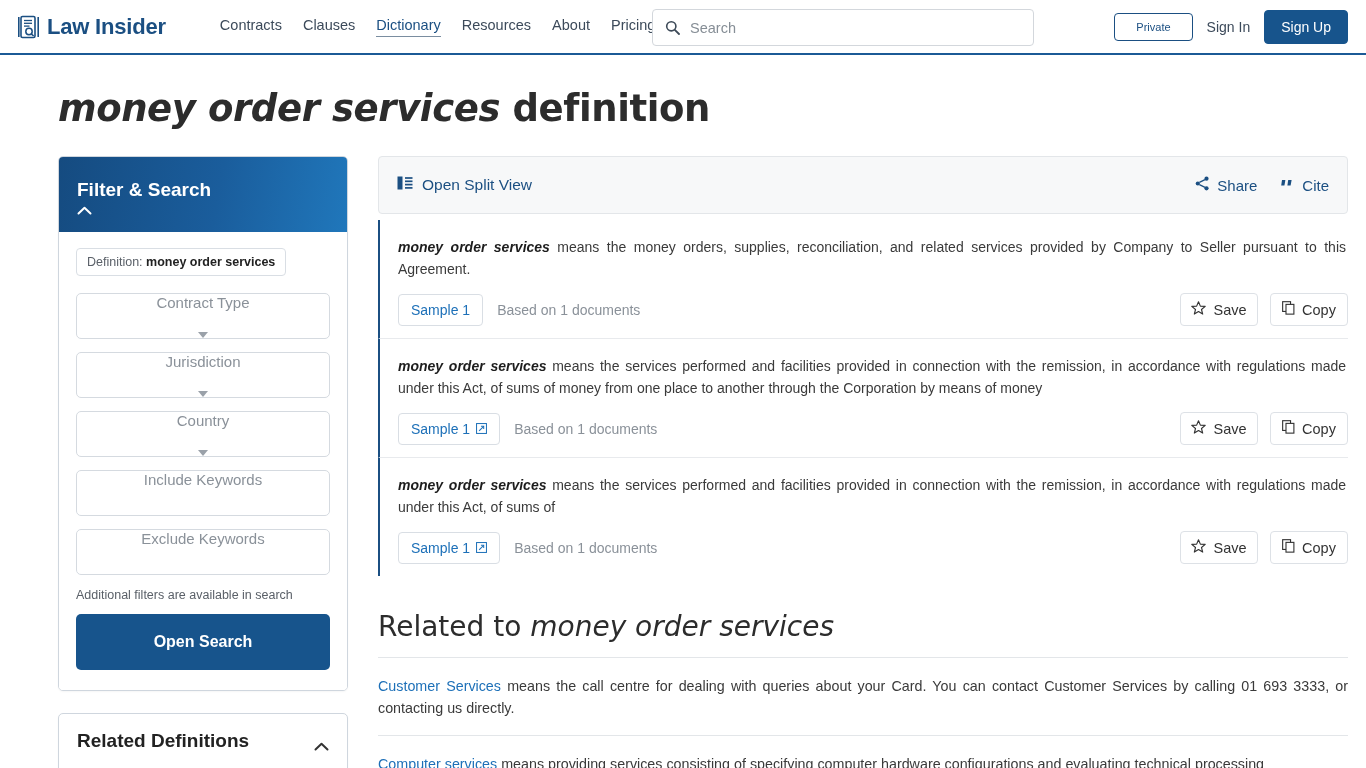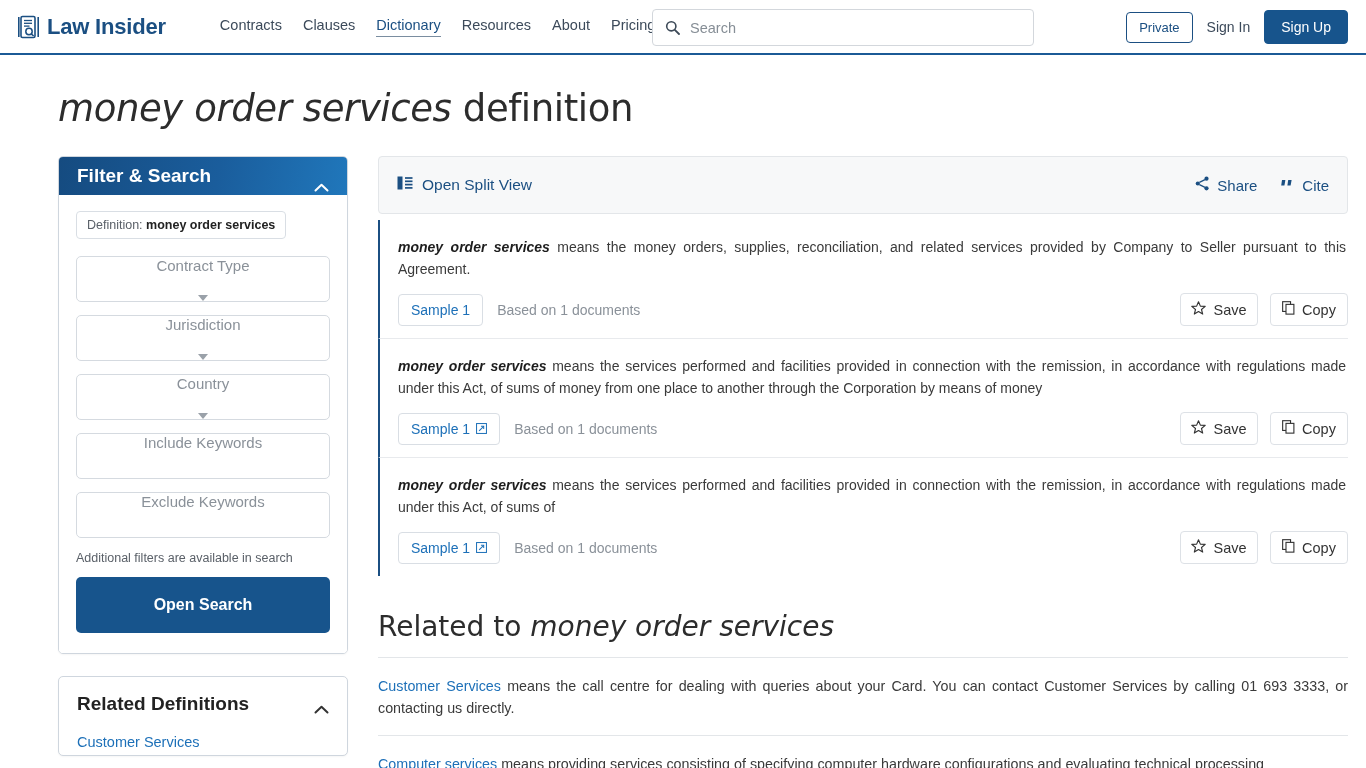--- a/index.html
+++ b/index.html
@@ -44,51 +44,52 @@
   }
   .search-ico { width: 15px; height: 15px; flex: none; }
   .search-ph { font-size: 14.5px; color: #868e96; }
 
   .right-actions {
     position: absolute; right: 18px; top: 10px;
     display: flex; align-items: center; gap: 14px;
   }
   .btn-private {
     border: 1px solid #1b4f82; color: #1b4f82; background: #fff;
-    font-size: 13px; padding: 7px 12px; border-radius: 4px; cursor: pointer;
+    font-size: 11px; padding: 7px 21px; border-radius: 4px; cursor: pointer;
   }
   .btn-signin { font-size: 14px; color: #3c4a5a; cursor: pointer; }
   .btn-signup {
     background: #17548c; color: #fff; border: 1px solid #17548c;
     font-size: 14px; padding: 8px 16px; border-radius: 4px; cursor: pointer;
     font-weight: 500;
   }
 
   
   .page-title {
     margin: 32px 0 0 58px;
-    font-size: 37px; font-weight: 400; color: #2c2c2c;
+    font-size: 37px; font-weight: 700; color: #2c2c2c;
     font-family: "DejaVu Sans", sans-serif; letter-spacing: -0.4px;
   }
   .page-title .term { font-style: italic; }
 
   
   .layout { display: flex; padding: 0 18px 0 58px; margin-top: 26px; gap: 30px; }
 
   
   .sidebar { width: 290px; flex: none; }
   .panel {
     border: 1px solid #cfd6de; border-radius: 5px; background: #fff;
     overflow: hidden; box-shadow: 0 1px 2px rgba(0,0,0,.04);
   }
   .panel-head-blue {
     background: linear-gradient(100deg, #154b80 0%, #1a5d9c 55%, #2077bb 100%);
-    color: #fff; padding: 8px 18px;
-    display: flex; align-items: flex-end; justify-content: space-between;
+    color: #fff; padding: 22px 18px;
+    display: flex; align-items: flex-start; justify-content: space-between;
     cursor: pointer;
+    flex-direction: column;
   }
   .panel-head-blue .t { font-size: 19px; font-weight: bold; }
   .chev { width: 15px; height: 9px; flex: none; }
   .panel-body { padding: 16px 17px 20px 17px; background: #fff; }
 
   .def-chip {
     display: inline-block; border: 1px solid #d9dee4; border-radius: 4px;
     background: #fff; padding: 6px 10px; font-size: 12.5px; color: #5a6068;
     margin-bottom: 17px;
   }

